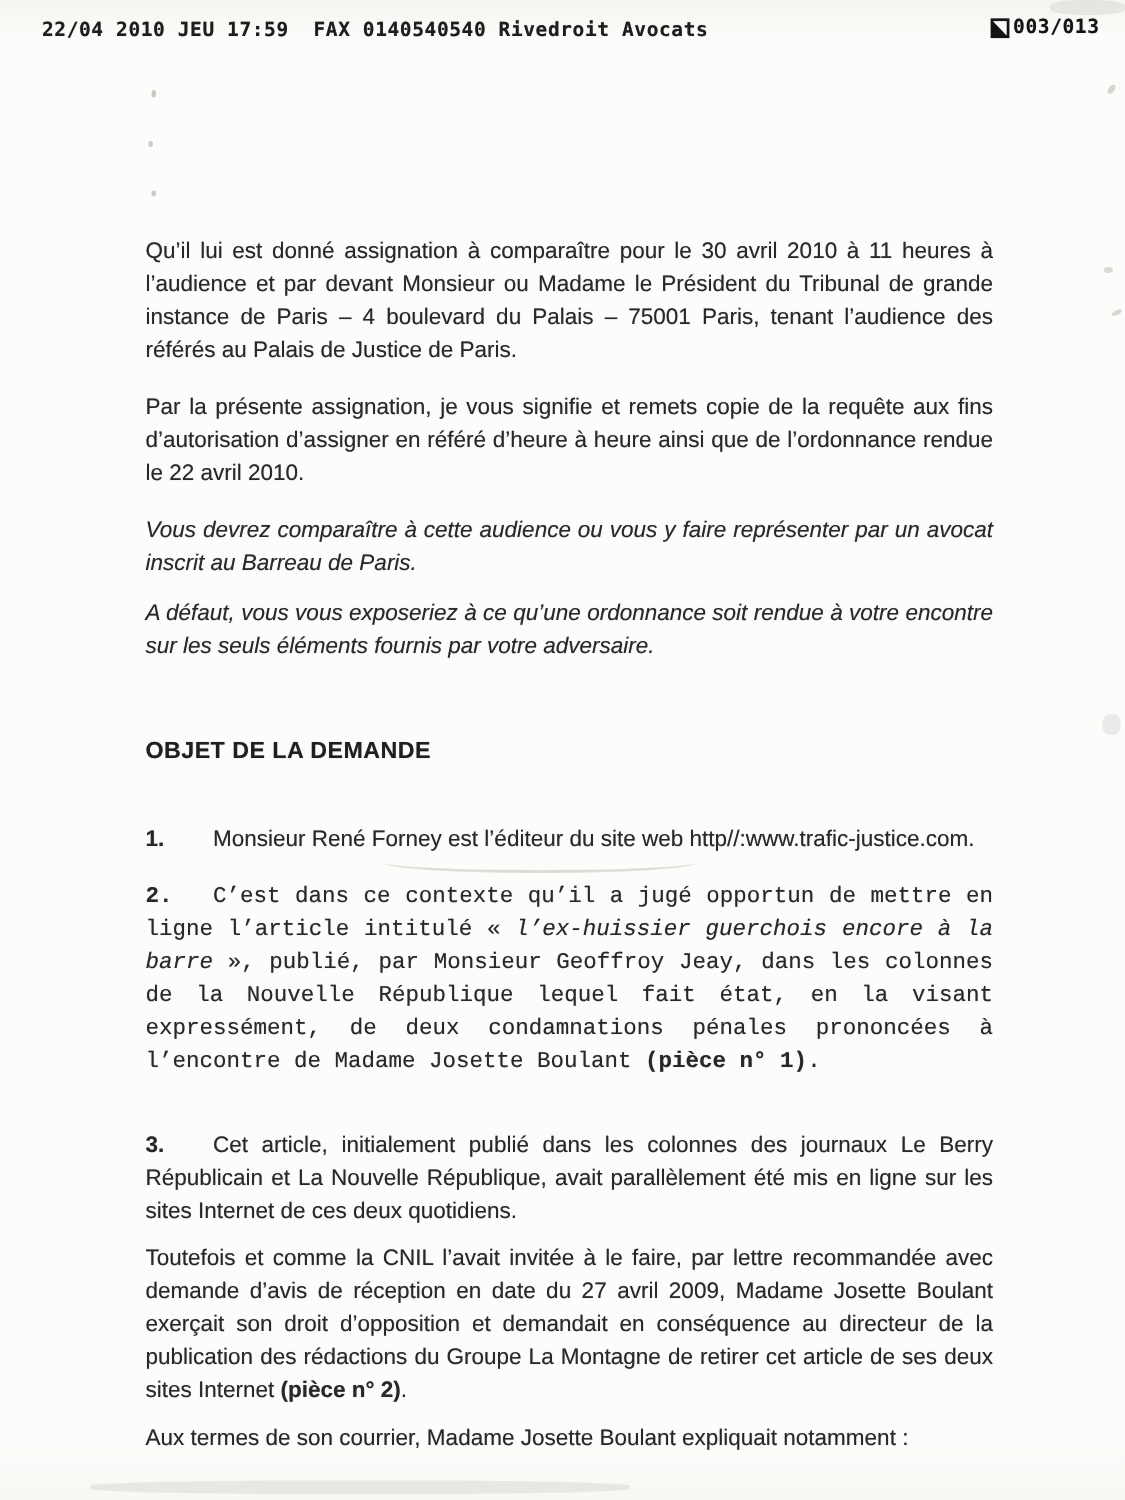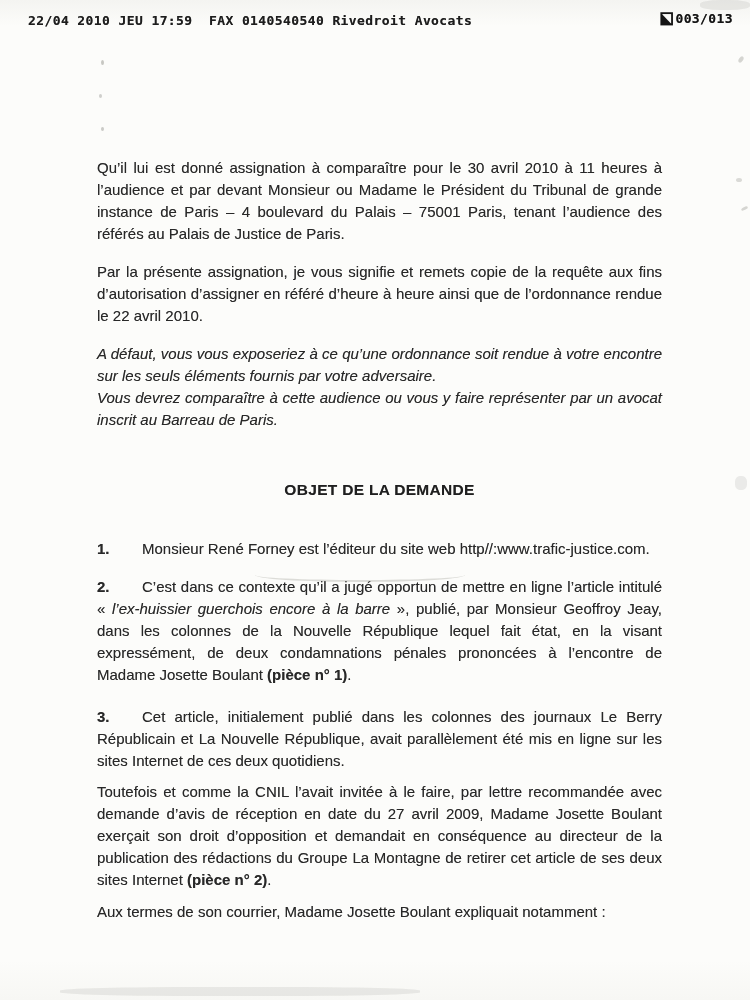--- a/index.html
+++ b/index.html
@@ -38,21 +38,21 @@
   }
   .content p{margin:0 0 16px 0;text-align:justify;}
   p.italic{font-style:italic;}
   .num{display:inline-block;width:45px;font-weight:bold;font-style:normal;}
   .seg-italic{font-style:italic;}
   .seg-bold{font-weight:bold;}
   .seg-underline{}
   h1.doc-heading{
     margin:48px 0 37px 0;
     font-size:15.5px;line-height:22px;font-weight:bold;
-    text-align:center;letter-spacing:.3px;color:#1f1f1f;
+    text-align:left;letter-spacing:.3px;color:#1f1f1f;
     text-shadow:0 0 .6px rgba(25,25,25,.5);
   }
   
   .artifact{position:absolute;background:#9a9a94;border-radius:50%;}
   .crease{
     position:absolute;background:none;border-bottom:2px solid rgba(160,160,152,.35);
     border-radius:50%;
   }
   .smudge{position:absolute;background:rgba(175,175,167,.22);border-radius:40%;}
 </style>
@@ -74,36 +74,36 @@
   <div class="content">
 
     <p style="margin-bottom:16px;">
       <span>Qu’il lui est donné assignation à comparaître pour le 30 avril 2010 à 11 heures à l’audience et par devant Monsieur ou Madame le Président du Tribunal de grande instance de Paris – 4 boulevard du Palais – 75001 Paris, tenant l’audience des référés au Palais de Justice de Paris.</span>
     </p>
 
     <p style="margin-bottom:16px;">
       <span>Par la présente assignation, je vous signifie et remets copie de la requête aux fins d’autorisation d’assigner en référé d’heure à heure ainsi que de l’ordonnance rendue le 22 avril 2010.</span>
     </p>
 
+    <p class="italic" style="margin-bottom:11px;">
+      <span>Vous devrez comparaître à cette audience ou vous y faire représenter par un avocat inscrit au Barreau de Paris.</span>
+    </p>
+
     <p class="italic" style="margin-bottom:0;">
       <span>A défaut, vous vous exposeriez à ce qu’une ordonnance soit rendue à votre encontre sur les seuls éléments fournis par votre adversaire.</span>
-    </p>
-
-    <p class="italic" style="margin-bottom:11px;">
-      <span>Vous devrez comparaître à cette audience ou vous y faire représenter par un avocat inscrit au Barreau de Paris.</span>
     </p>
 
     <h1 class="doc-heading">OBJET DE LA DEMANDE</h1>
 
     <p style="margin-bottom:16px;">
       <span class="num">1.</span><span>Monsieur René Forney est l’éditeur du site web </span><span class="seg-underline">http//:www.trafic-justice.com</span><span>.</span>
     </p>
 
 
-    <p style="margin-bottom:20px;">
+    <p style="margin-bottom:34px;font-family:Liberation Mono, monospace;">
       <span class="num">2.</span><span>C’est dans ce contexte qu’il a jugé opportun de mettre en ligne l’article intitulé « </span><span class="seg-italic">l’ex-huissier guerchois encore à la barre</span><span> », publié, par Monsieur Geoffroy Jeay, dans les colonnes de la Nouvelle République lequel fait état, en la visant expressément, de deux condamnations pénales prononcées à l’encontre de Madame Josette Boulant </span><span class="seg-bold">(pièce n° 1)</span><span>.</span>
     </p>
 
     <p style="margin-bottom:9px;">
       <span class="num">3.</span><span>Cet article, initialement publié dans les colonnes des journaux Le Berry Républicain et La Nouvelle République, avait parallèlement été mis en ligne sur les sites Internet de ces deux quotidiens.</span>
     </p>
 
     <p style="margin-bottom:10px;">
       <span>Toutefois et comme la CNIL l’avait invitée à le faire, par lettre recommandée avec demande d’avis de réception en date du 27 avril 2009, Madame Josette Boulant exerçait son droit d’opposition et demandait en conséquence au directeur de la publication des rédactions du Groupe La Montagne de retirer cet article de ses deux sites Internet </span><span class="seg-bold">(pièce n° 2)</span><span>.</span>
     </p>

